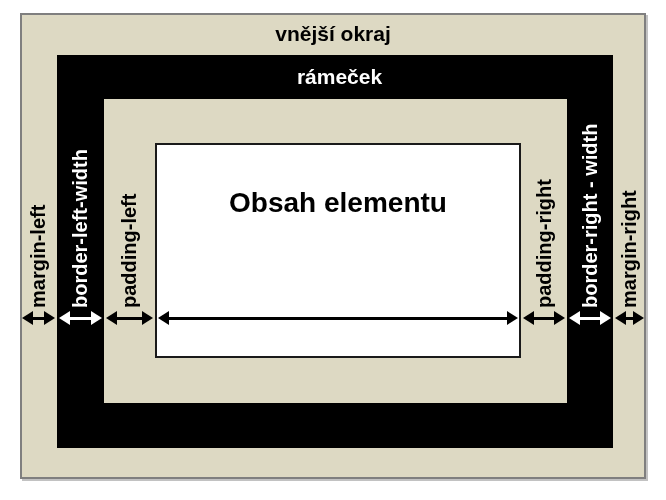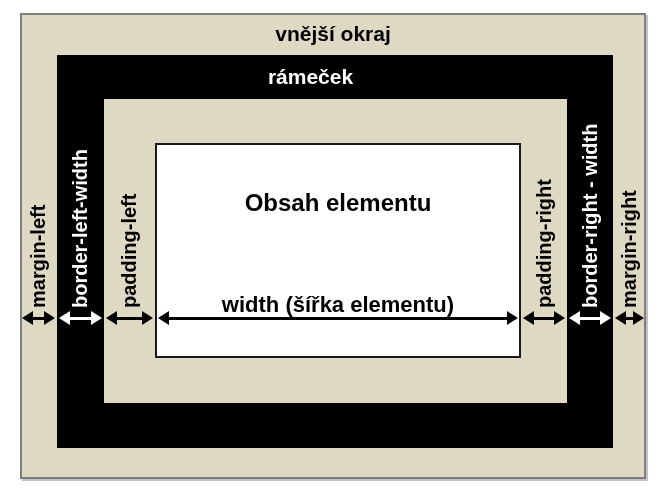--- a/index.html
+++ b/index.html
@@ -34,23 +34,23 @@
   .hlabel {
     position: absolute;
     text-align: center;
     font-weight: bold;
     font-size: 21px;
     color: #000000;
     white-space: nowrap;
   }
   .hlabel.light { color: #ffffff; }
   .lbl-outer  { left: 20px;  top: 13px;  width: 626px; height: 42px; line-height: 42px; }
-  .lbl-border { left: 45px;  top: 55px;  width: 531px; height: 44px; line-height: 44px; text-align: center; }
+  .lbl-border { left: 74px;  top: 55px;  width: 531px; height: 44px; line-height: 44px; text-align: center; }
   .lbl-inner  { left: 104px; top: 99px;  width: 463px; height: 44px; line-height: 44px; }
-  .lbl-content{ left: 155px; top: 189px; width: 366px; height: 28px; line-height: 28px; font-size: 24px; }
+  .lbl-content{ left: 155px; top: 189px; width: 366px; height: 28px; line-height: 28px; font-size: 28px; }
   .lbl-width  { left: 155px; top: 292px; width: 366px; height: 26px; line-height: 26px; font-size: 22px; }
   .vlabel {
     position: absolute;
     height: 24px;
     line-height: 24px;
     font-weight: bold;
     font-size: 20px;
     color: #000000;
     white-space: nowrap;
     transform: rotate(-90deg);
@@ -96,21 +96,20 @@
 <div class="canvas">
 
   <div class="rect outer-rect"></div>
   <div class="rect border-rect"></div>
   <div class="rect inner-rect"></div>
   <div class="rect content-rect"></div>
 
   <div class="hlabel lbl-outer">vnější okraj</div>
   <div class="hlabel lbl-border light">rámeček</div>
   <div class="hlabel lbl-content">Obsah elementu</div>
-  <div class="hlabel lbl-width">width (šířka elementu)</div>
 
   <div class="vlabel v-margin-left">margin-left</div>
   <div class="vlabel v-border-left light">border-left-width</div>
   <div class="vlabel v-padding-left">padding-left</div>
   <div class="vlabel v-padding-right">padding-right</div>
   <div class="vlabel v-border-right light">border-right - width</div>
   <div class="vlabel v-margin-right">margin-right</div>
 
   <div class="arrow a-margin-left"></div>
   <div class="arrow a-border-left light"></div>

